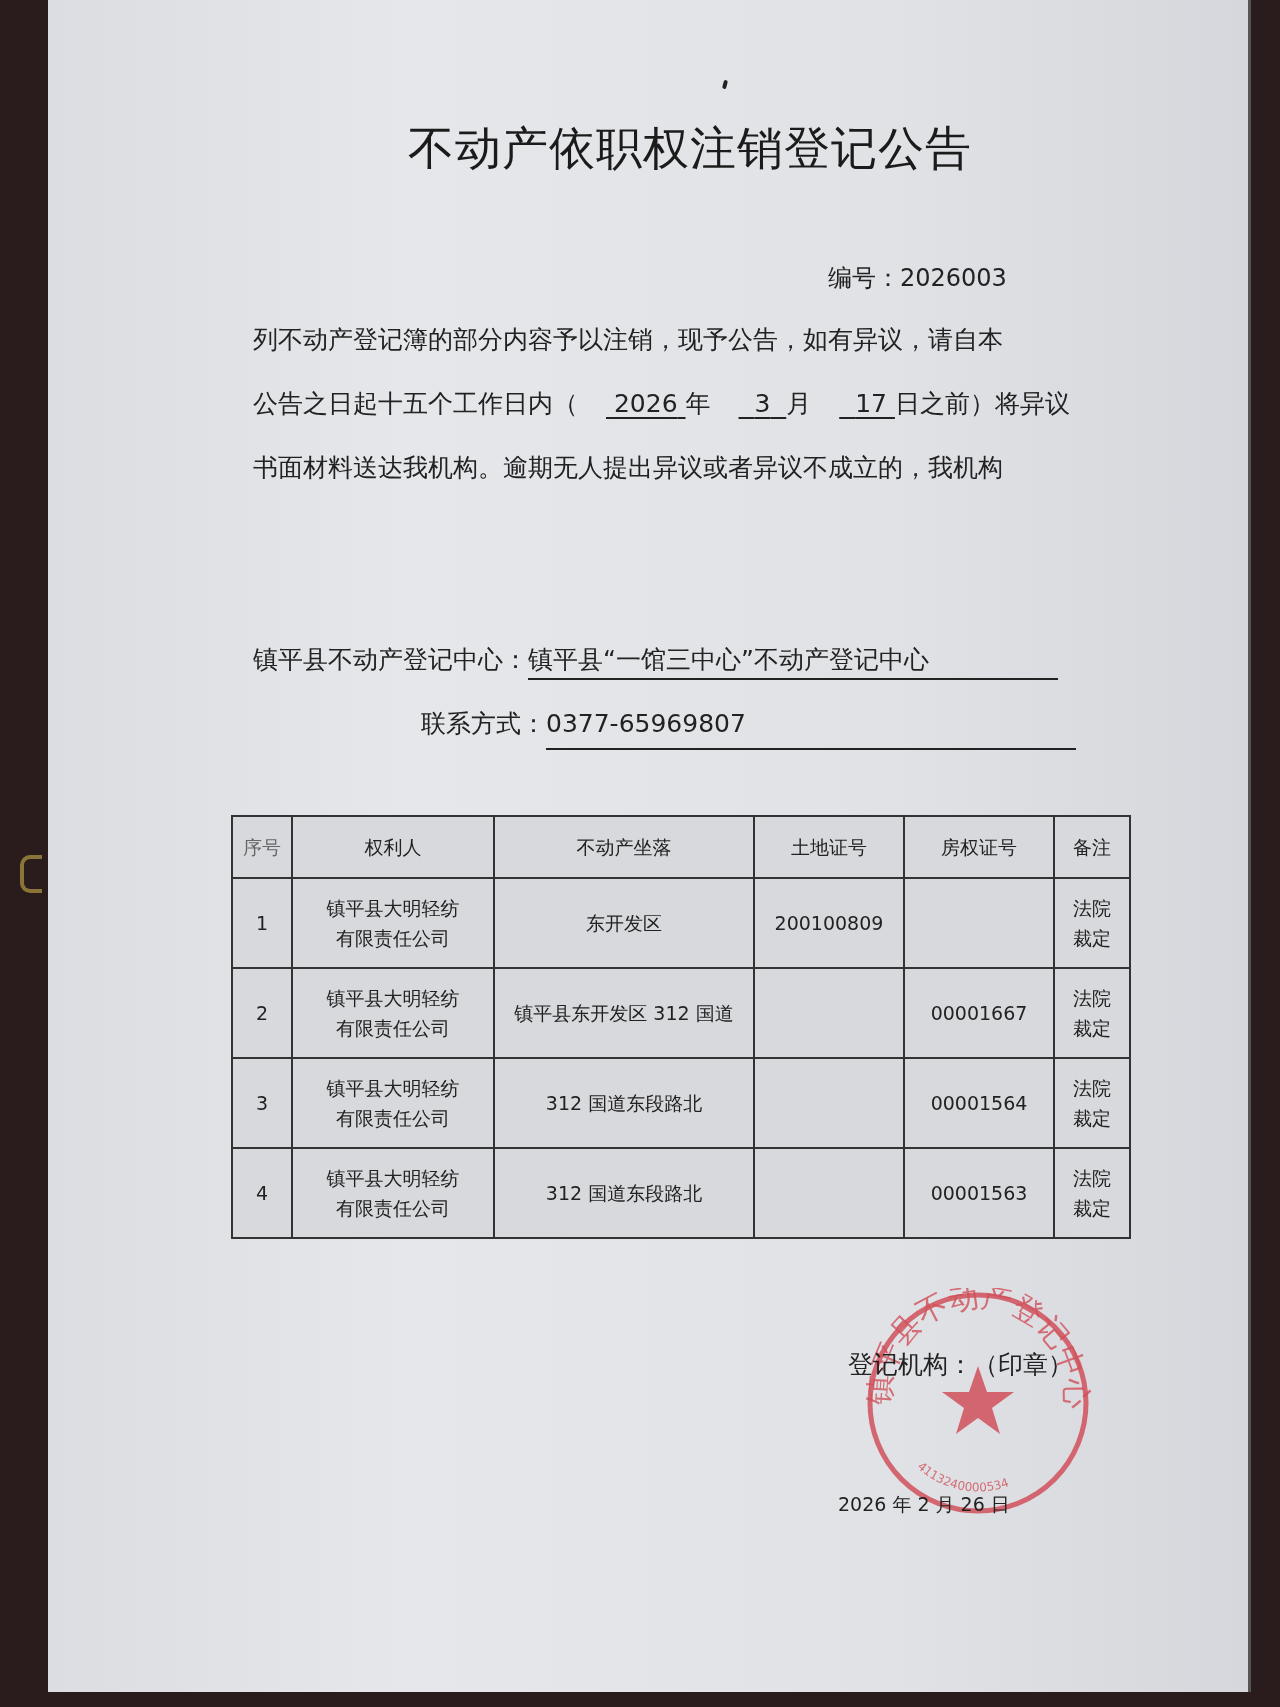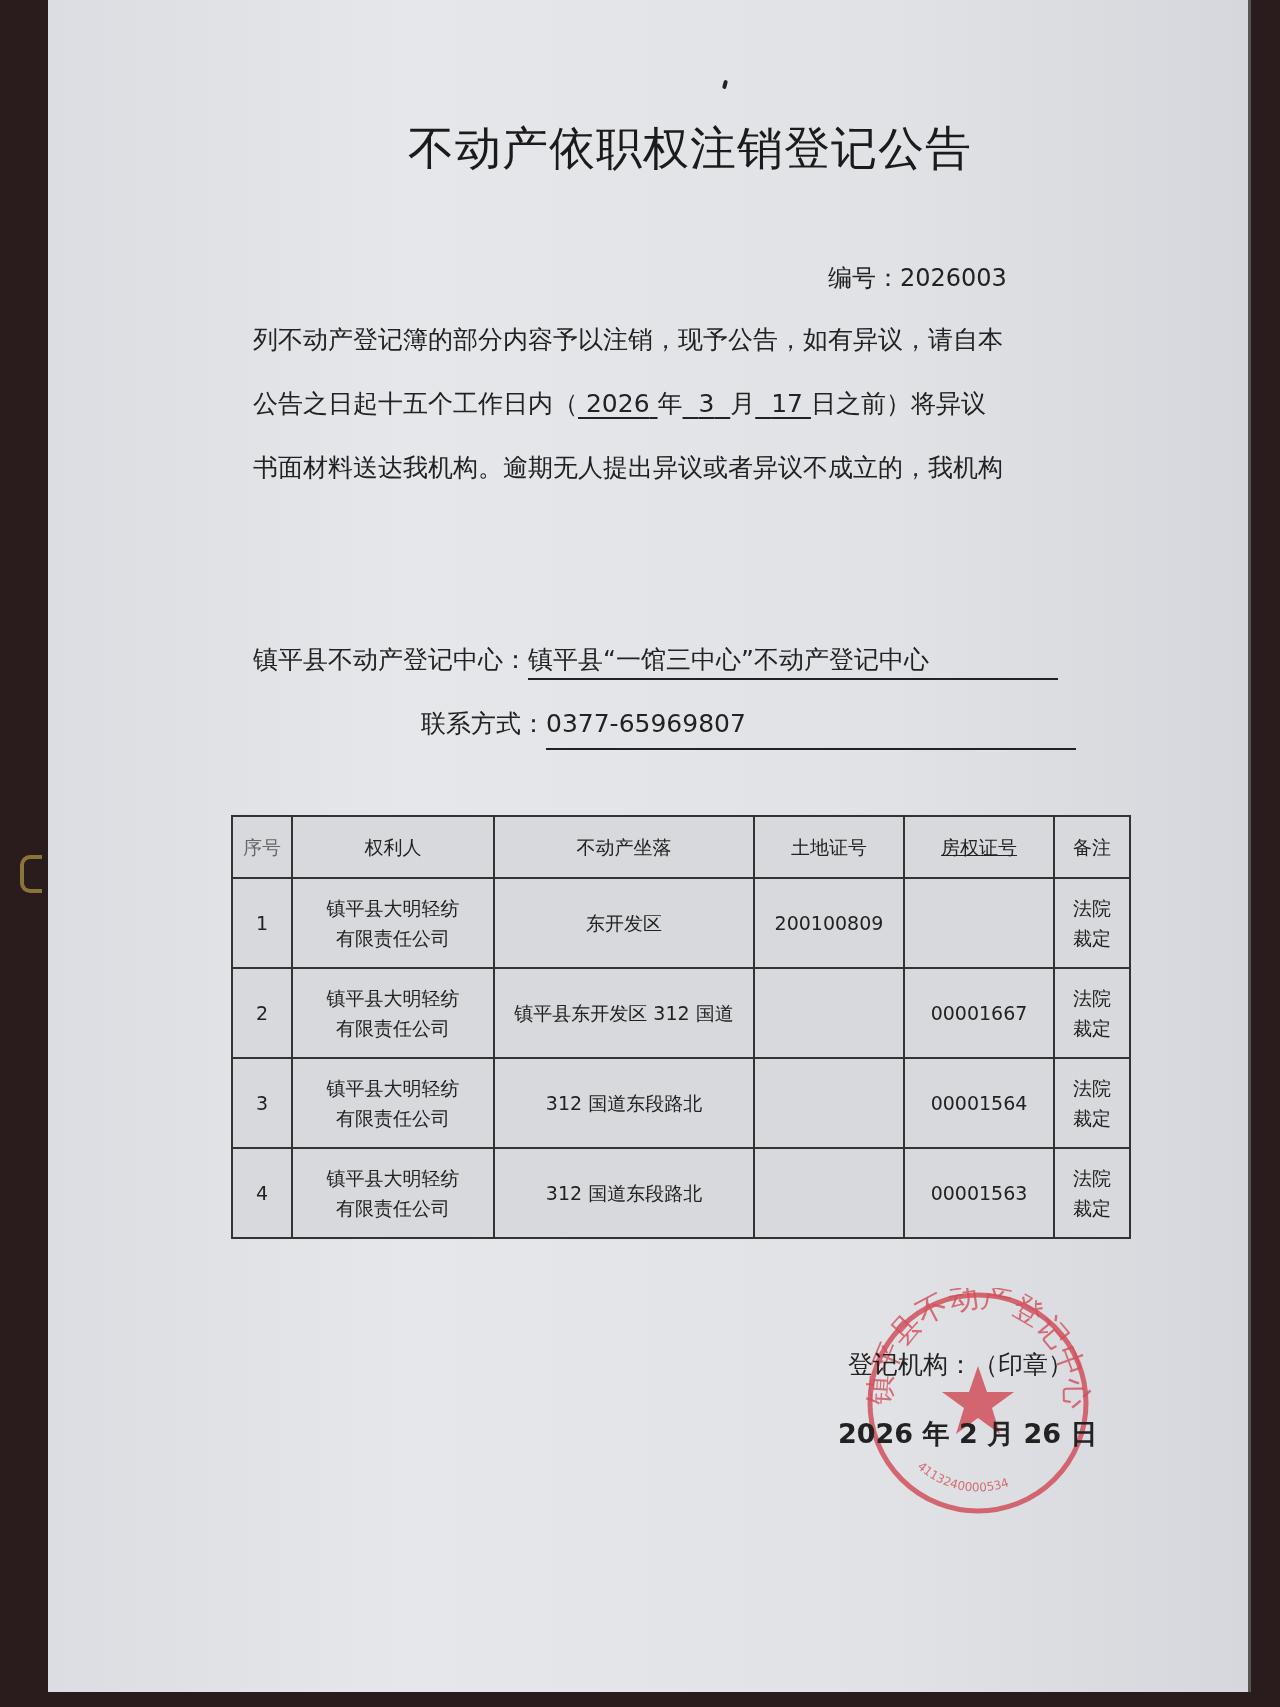--- a/index.html
+++ b/index.html
@@ -14,35 +14,35 @@
     border-right:3px solid #555;
   }
   .pg-mark { position:absolute; left:675px; top:80px; width:4px; height:9px; background:#222; border-radius:2px; transform:rotate(15deg); }
   .title {
     position:absolute; left:360px; top:118px; font-size:46px; color:#1b1b1b;
     letter-spacing:1px; font-family:"DejaVu Sans", sans-serif;
   }
   .docno { position:absolute; left:780px; top:262px; font-size:24px; color:#222; }
   .para { position:absolute; left:205px; width:850px; font-size:25px; color:#222; line-height:64px; }
   .line { white-space:nowrap; }
-  .u { text-decoration:underline; text-underline-offset:5px; }
+  .u { text-decoration:underline; text-underline-offset:5px;margin-left:28px; }
   .addr { position:absolute; left:205px; top:643px; font-size:25px; color:#222; white-space:nowrap; }
   .addr .val { display:inline-block; border-bottom:2px solid #222; width:530px; padding-bottom:2px; }
   .contact { position:absolute; left:373px; top:707px; font-size:25px; color:#222; white-space:nowrap; }
   .contact .val { display:inline-block; border-bottom:2px solid #222; width:530px; padding-bottom:10px; }
   table.grid {
     position:absolute; left:183px; top:815px; border-collapse:collapse; color:#222;
     font-size:19px; background:#d8d9dd;
   }
   table.grid td, table.grid th {
     border:2px solid #333; text-align:center; font-weight:normal; padding:14px 4px; line-height:30px;
   }
   .stamp { position:absolute; left:815px; top:1288px; width:230px; height:230px; pointer-events:none; }
   .sign { position:absolute; left:800px; top:1348px; font-size:25px; color:#222; white-space:nowrap; }
-  .date { position:absolute; left:790px; top:1416px; font-size:27px; color:#222; white-space:nowrap;font-weight:bold; }
+  .date { position:absolute; left:790px; top:1492px; font-size:19px; color:#222; white-space:nowrap; }
   .clip { position:absolute; left:20px; top:855px; width:18px; height:30px; border:4px solid #8a7438; border-right:none; border-radius:10px 0 0 10px; }
 </style>
 </head>
 <body>
 
 <div class="paper">
   <div class="pg-mark"></div>
 
   <div class="title">不动产依职权注销登记公告</div>
 
@@ -66,21 +66,21 @@
     <span>联系方式：</span><span class="val">0377-65969807</span>
   </div>
 
   <table class="grid">
     <tbody>
         <tr style="height:62px;">
       <th style="width:50px; color:#666;">序号</th>
       <th style="width:192px;">权利人</th>
       <th style="width:250px;">不动产坐落</th>
       <th style="width:140px;">土地证号</th>
-      <th style="width:140px;text-decoration:underline;">房权证号</th>
+      <th style="width:140px;">房权证号</th>
       <th style="width:66px;margin-top:16px;">备注</th>
     </tr>
     <tr style="height:64px;">
       <td>1</td>
       <td>
             <div>镇平县大明轻纺</div>
             <div>有限责任公司</div>
           </td>
       <td>东开发区</td>
       <td>200100809</td>

